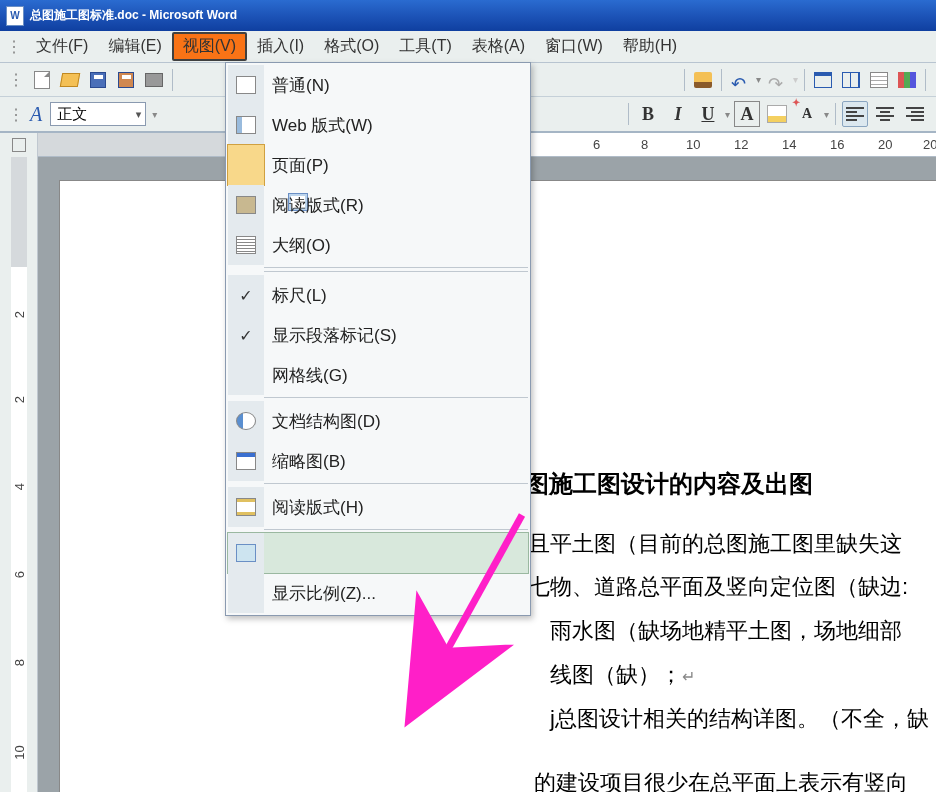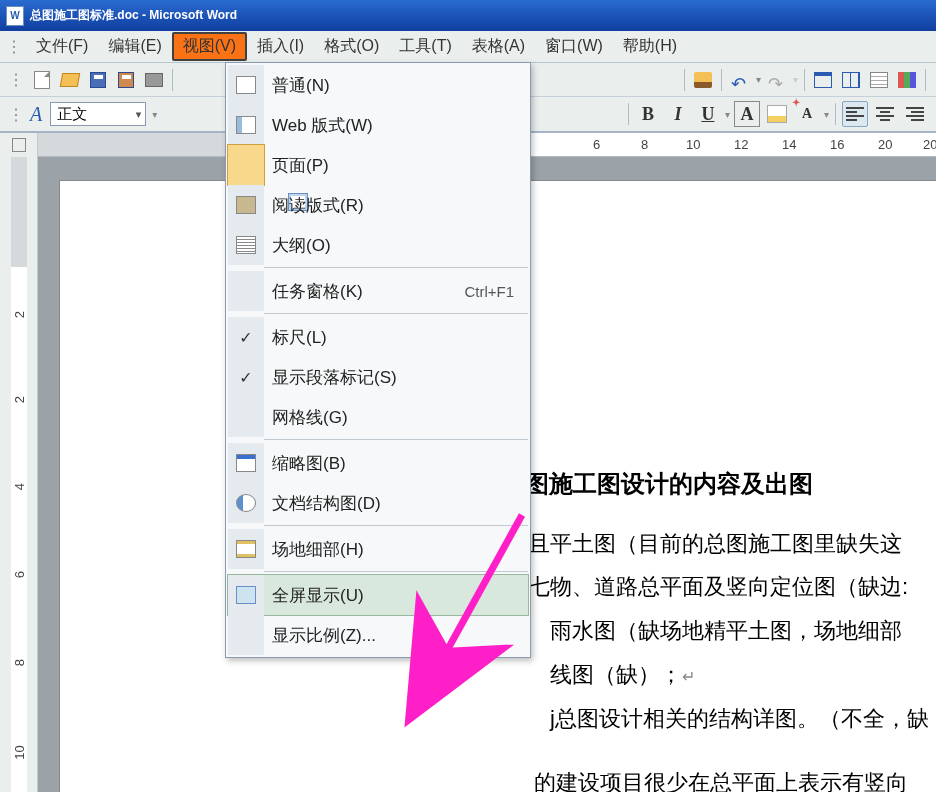--- a/index.html
+++ b/index.html
@@ -285,68 +285,62 @@
       </div>
     <span class="dd-label">阅读版式(R)</span>
   </div>
   <div class="dd-item">
     <div class="dd-iconcol">
         <div class="dd-ico outline"></div>
       </div>
     <span class="dd-label">大纲(O)</span>
   </div>
   <div class="dd-sep"></div>
-  <div class="dd-item">
-    <div class="dd-iconcol"></div>
-    <span class="dd-label">任务窗格(K)</span>
-    <span class="dd-shortcut">Ctrl+F1</span>
-  </div>
   <div class="dd-sep"></div>
   <div class="dd-item">
     <div class="dd-iconcol">
         <span class="dd-chk">✓</span>
       </div>
     <span class="dd-label">标尺(L)</span>
   </div>
   <div class="dd-item">
     <div class="dd-iconcol">
         <span class="dd-chk">✓</span>
       </div>
     <span class="dd-label">显示段落标记(S)</span>
   </div>
   <div class="dd-item">
     <div class="dd-iconcol"></div>
     <span class="dd-label">网格线(G)</span>
   </div>
   <div class="dd-sep"></div>
   <div class="dd-item">
     <div class="dd-iconcol">
+        <div class="dd-ico docmap"></div>
+      </div>
+    <span class="dd-label">文档结构图(D)</span>
+  </div>
+  <div class="dd-item">
+    <div class="dd-iconcol">
         <div class="dd-ico thumb"></div>
       </div>
     <span class="dd-label">缩略图(B)</span>
   </div>
-  <div class="dd-item">
-    <div class="dd-iconcol">
-        <div class="dd-ico docmap"></div>
-      </div>
-    <span class="dd-label">文档结构图(D)</span>
-  </div>
   <div class="dd-sep"></div>
   <div class="dd-item">
     <div class="dd-iconcol">
         <div class="dd-ico headfoot"></div>
       </div>
-    <span class="dd-label">场地细部(H)</span>
+    <span class="dd-label">阅读版式(H)</span>
   </div>
   <div class="dd-sep"></div>
   <div class="dd-item highlight">
     <div class="dd-iconcol">
         <div class="dd-ico full"></div>
       </div>
-    <span class="dd-label">全屏显示(U)</span>
   </div>
   <div class="dd-item">
     <div class="dd-iconcol"></div>
     <span class="dd-label">显示比例(Z)...</span>
   </div>
 </div>
 
 <div class="arrow" style="left:398px; top:507px;">
   <svg width="140" height="220">
     <defs>

